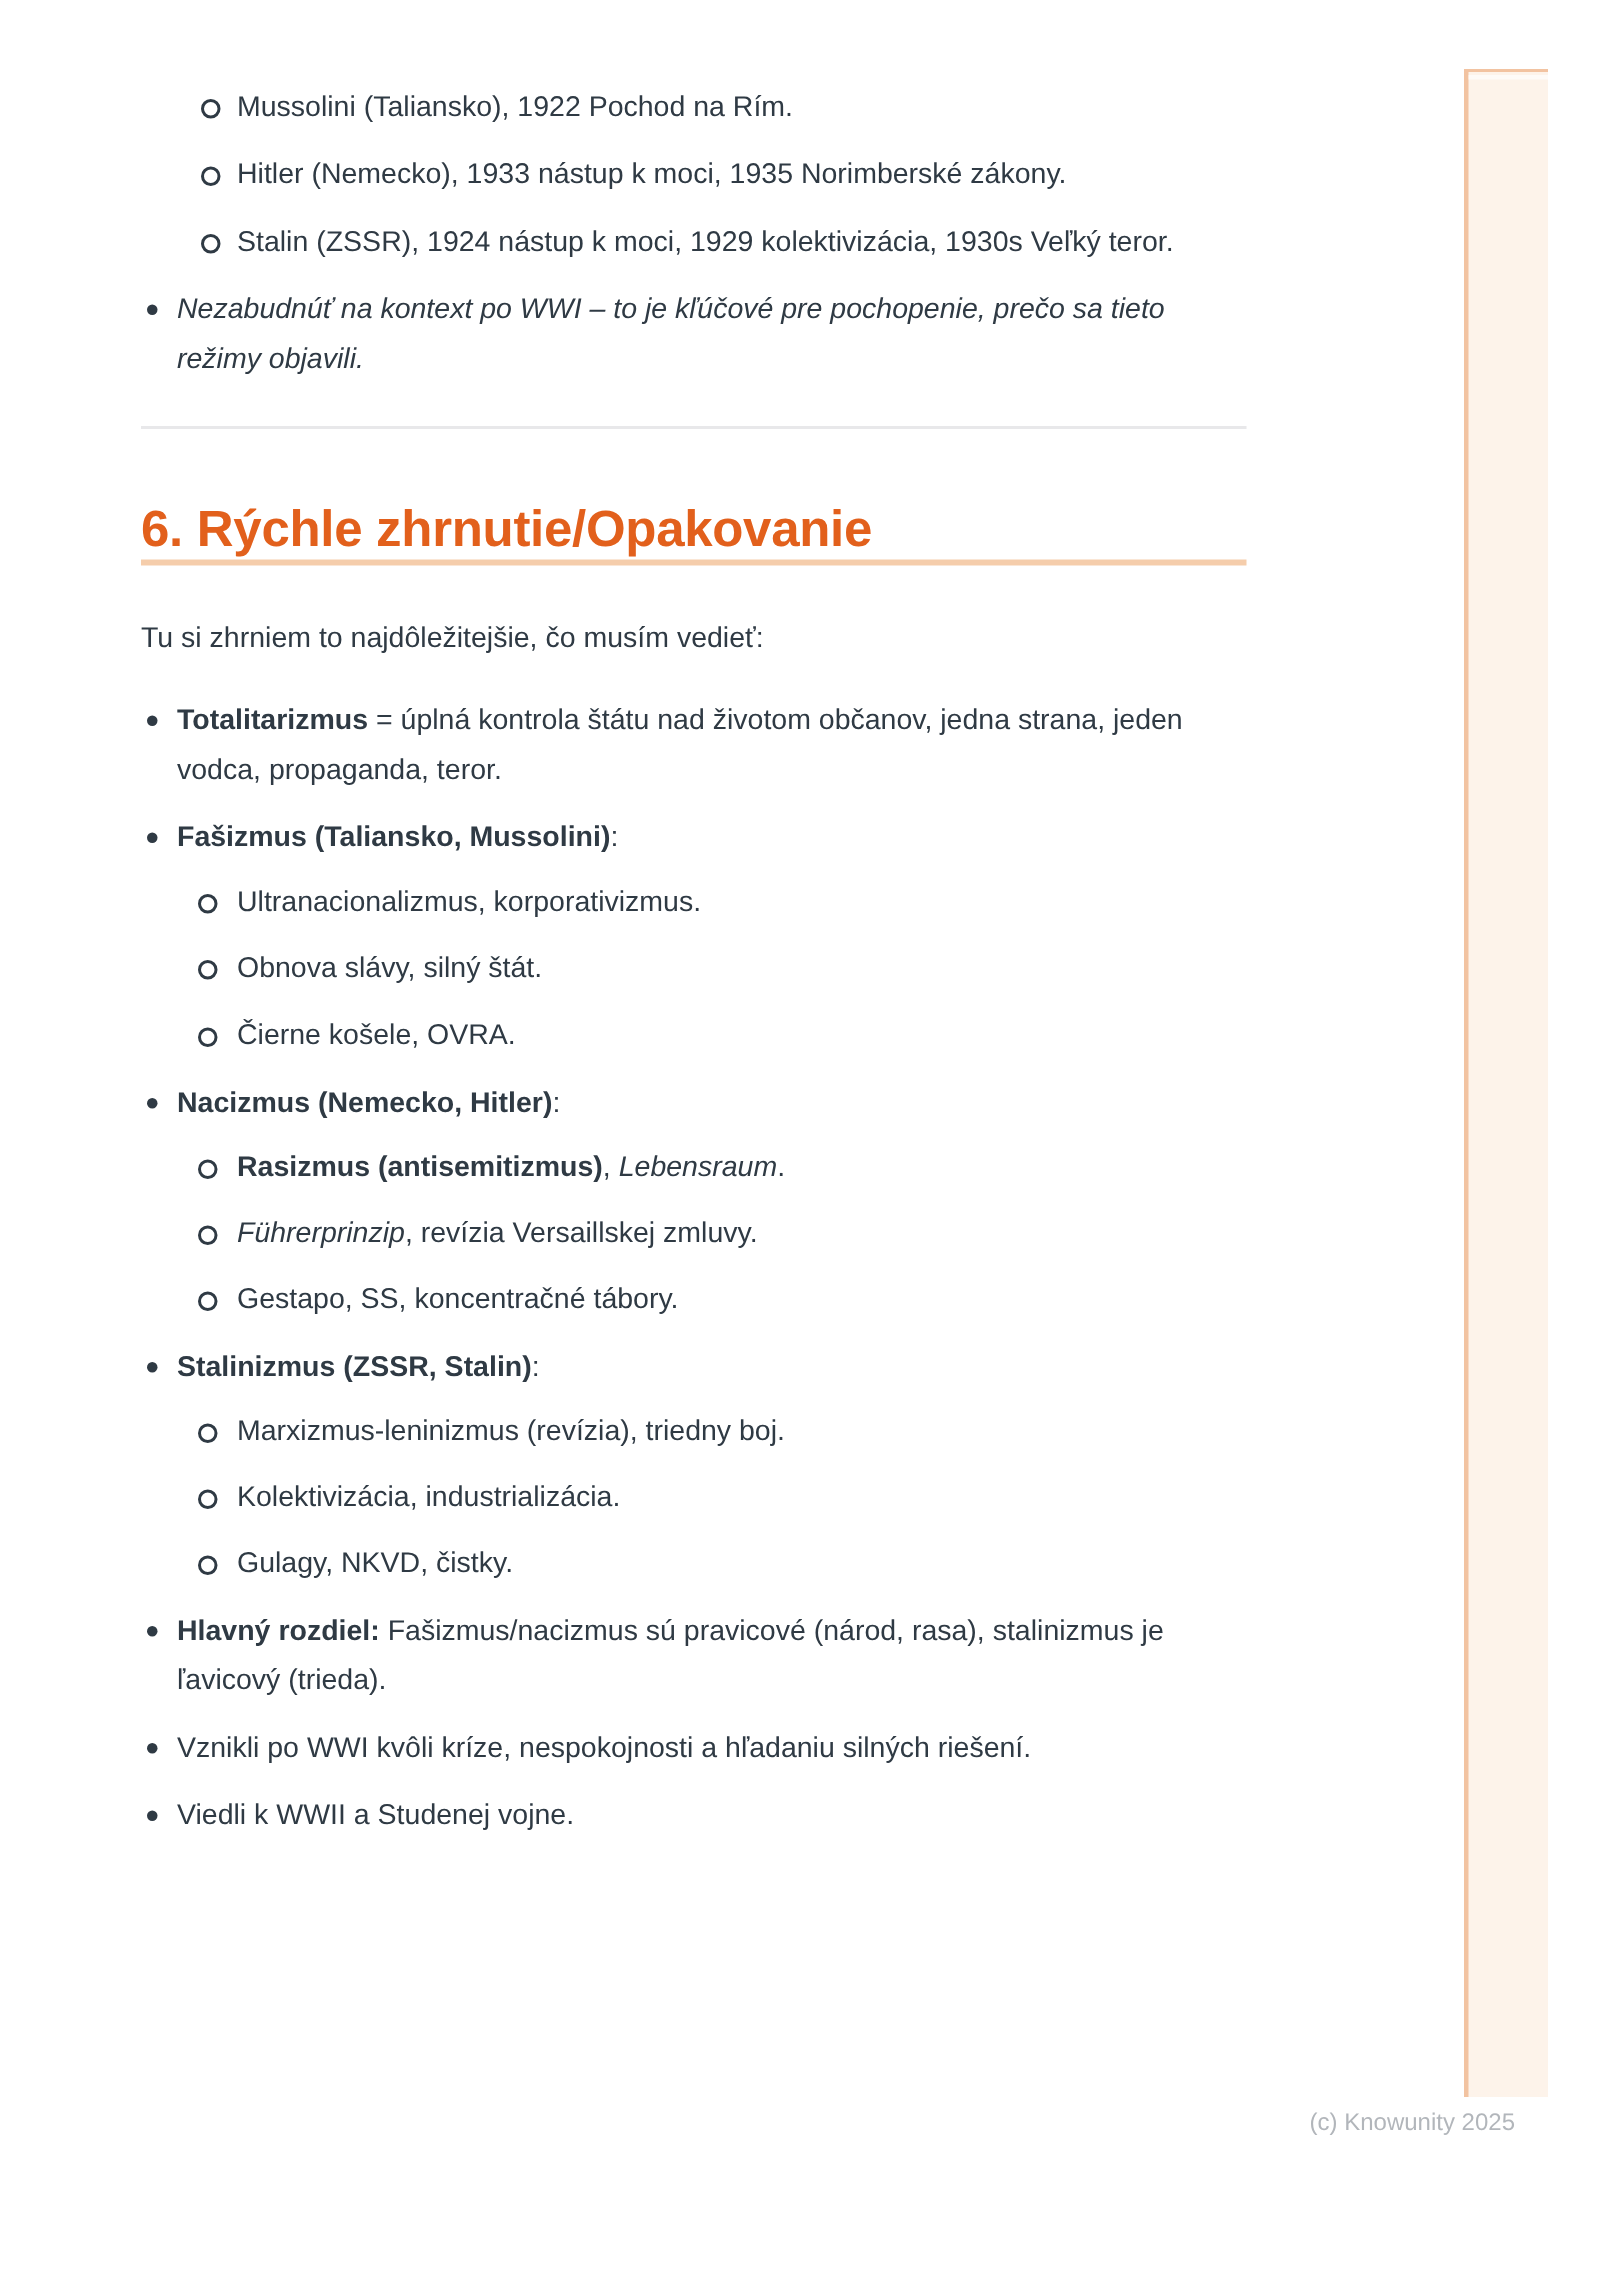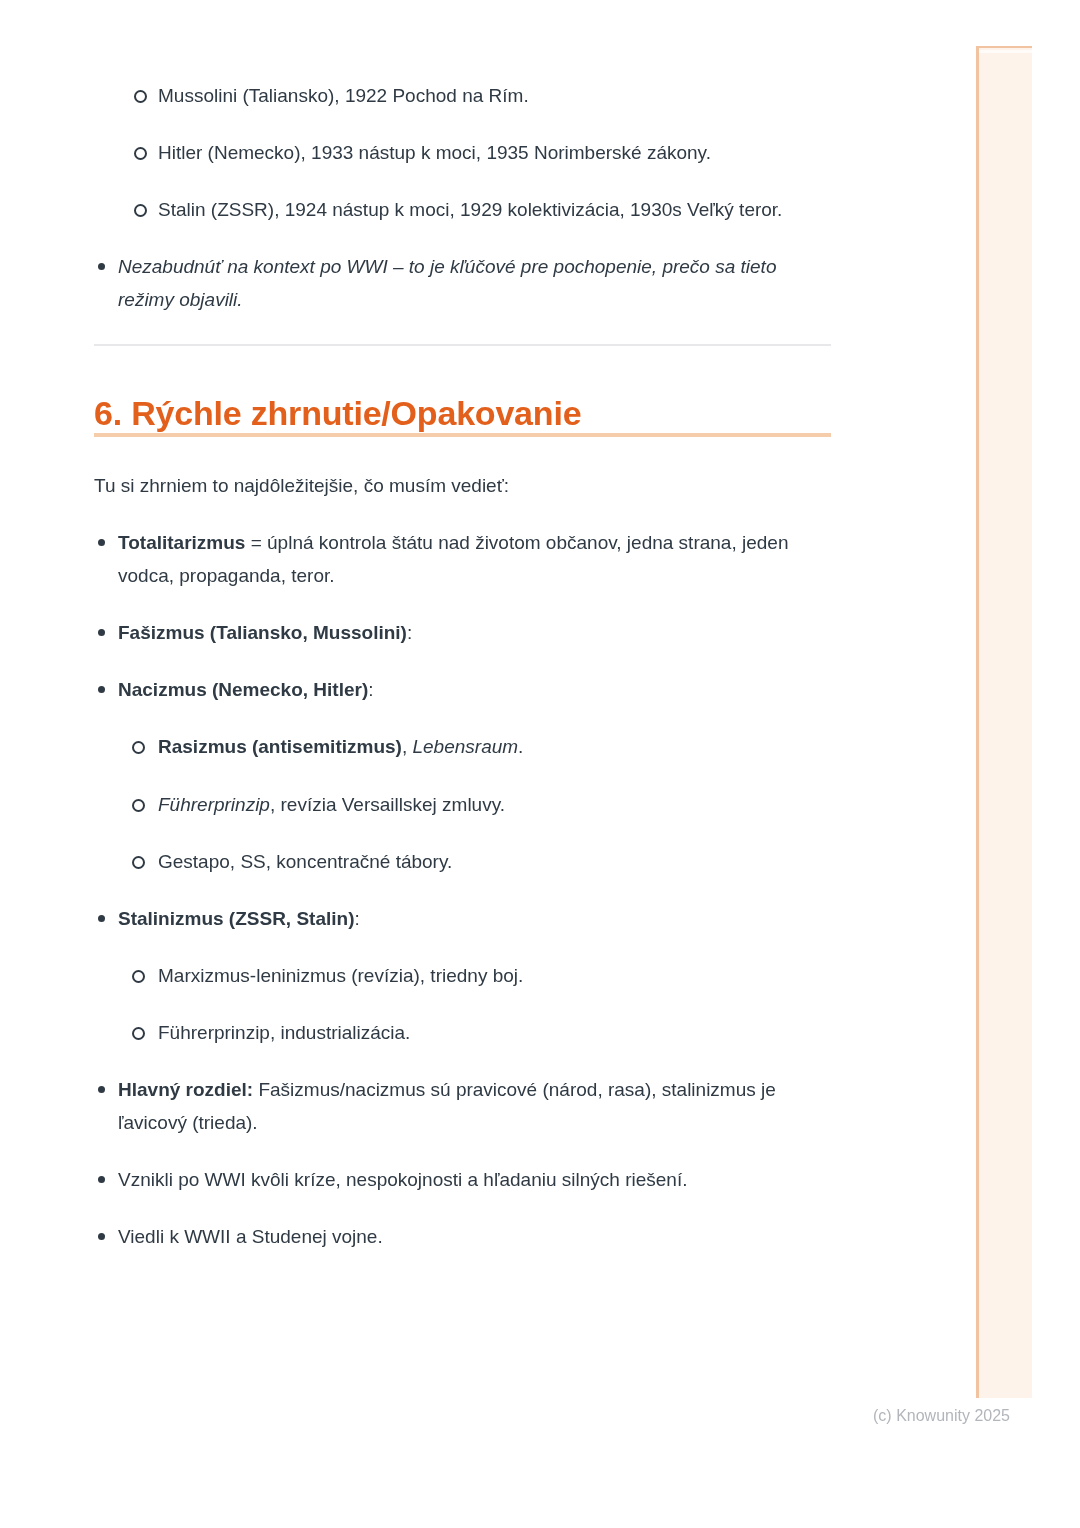--- a/index.html
+++ b/index.html
@@ -9,21 +9,21 @@
     overflow:hidden;
     font-family:"Liberation Sans", sans-serif;
     font-size:19px;
     line-height:1.74;
     color:var(--body-text, #2f3a44);
   }
 
   .content { position:absolute; left:94px; top:55px; width:737px; }
 
   ul { list-style:none; }
-  li { position:relative;margin-top:24px; }
+  li { position:relative; }
 
   
   .l1-item { padding-left:24px; margin-bottom:12px; }
   .l1-item::before {
     content:""; position:absolute; left:4px; top:13px;
     width:7px; height:7px; border-radius:50%; background:currentColor;
   }
 
   
   .l2-list { margin-top:10px; margin-bottom:2px; }
@@ -95,40 +95,46 @@
   <p class="intro">Tu si zhrniem to najdôležitejšie, čo musím vedieť:</p>
 
   <ul class="summary">
 
     <li class="l1-item">
       <b>Totalitarizmus</b><span> = úplná kontrola štátu nad životom občanov, jedna strana, jeden vodca, propaganda, teror.</span>
     </li>
 
     <li class="l1-item">
       <b>Fašizmus (Taliansko, Mussolini)</b><span>:</span>
+      <ul class="l2-list">
+        <li class="l2-item"><span>Ultranacionalizmus, korporativizmus.</span></li>
+        <li class="l2-item"><span>Obnova slávy, silný štát.</span></li>
+        <li class="l2-item"><span>Čierne košele, OVRA.</span></li>
+      </ul>
     </li>
 
     <li class="l1-item">
       <b>Nacizmus (Nemecko, Hitler)</b><span>:</span>
       <ul class="l2-list">
         <li class="l2-item">
           <b>Rasizmus (antisemitizmus)</b><span>, </span><span class="it">Lebensraum</span><span>.</span>
         </li>
         <li class="l2-item">
           <span class="it">Führerprinzip</span><span>, revízia Versaillskej zmluvy.</span>
         </li>
         <li class="l2-item"><span>Gestapo, SS, koncentračné tábory.</span></li>
       </ul>
     </li>
 
     <li class="l1-item">
       <b>Stalinizmus (ZSSR, Stalin)</b><span>:</span>
       <ul class="l2-list">
         <li class="l2-item"><span>Marxizmus-leninizmus (revízia), triedny boj.</span></li>
-        <li class="l2-item"><span>Führerprinzip, industrializácia.</span></li>
+        <li class="l2-item"><span>Kolektivizácia, industrializácia.</span></li>
+        <li class="l2-item"><span>Gulagy, NKVD, čistky.</span></li>
       </ul>
     </li>
 
 
     <li class="l1-item">
       <b>Hlavný rozdiel:</b><span> Fašizmus/nacizmus sú pravicové (národ, rasa), stalinizmus je ľavicový (trieda).</span>
     </li>
 
     <li class="l1-item"><span>Vznikli po WWI kvôli kríze, nespokojnosti a hľadaniu silných riešení.</span></li>
 

